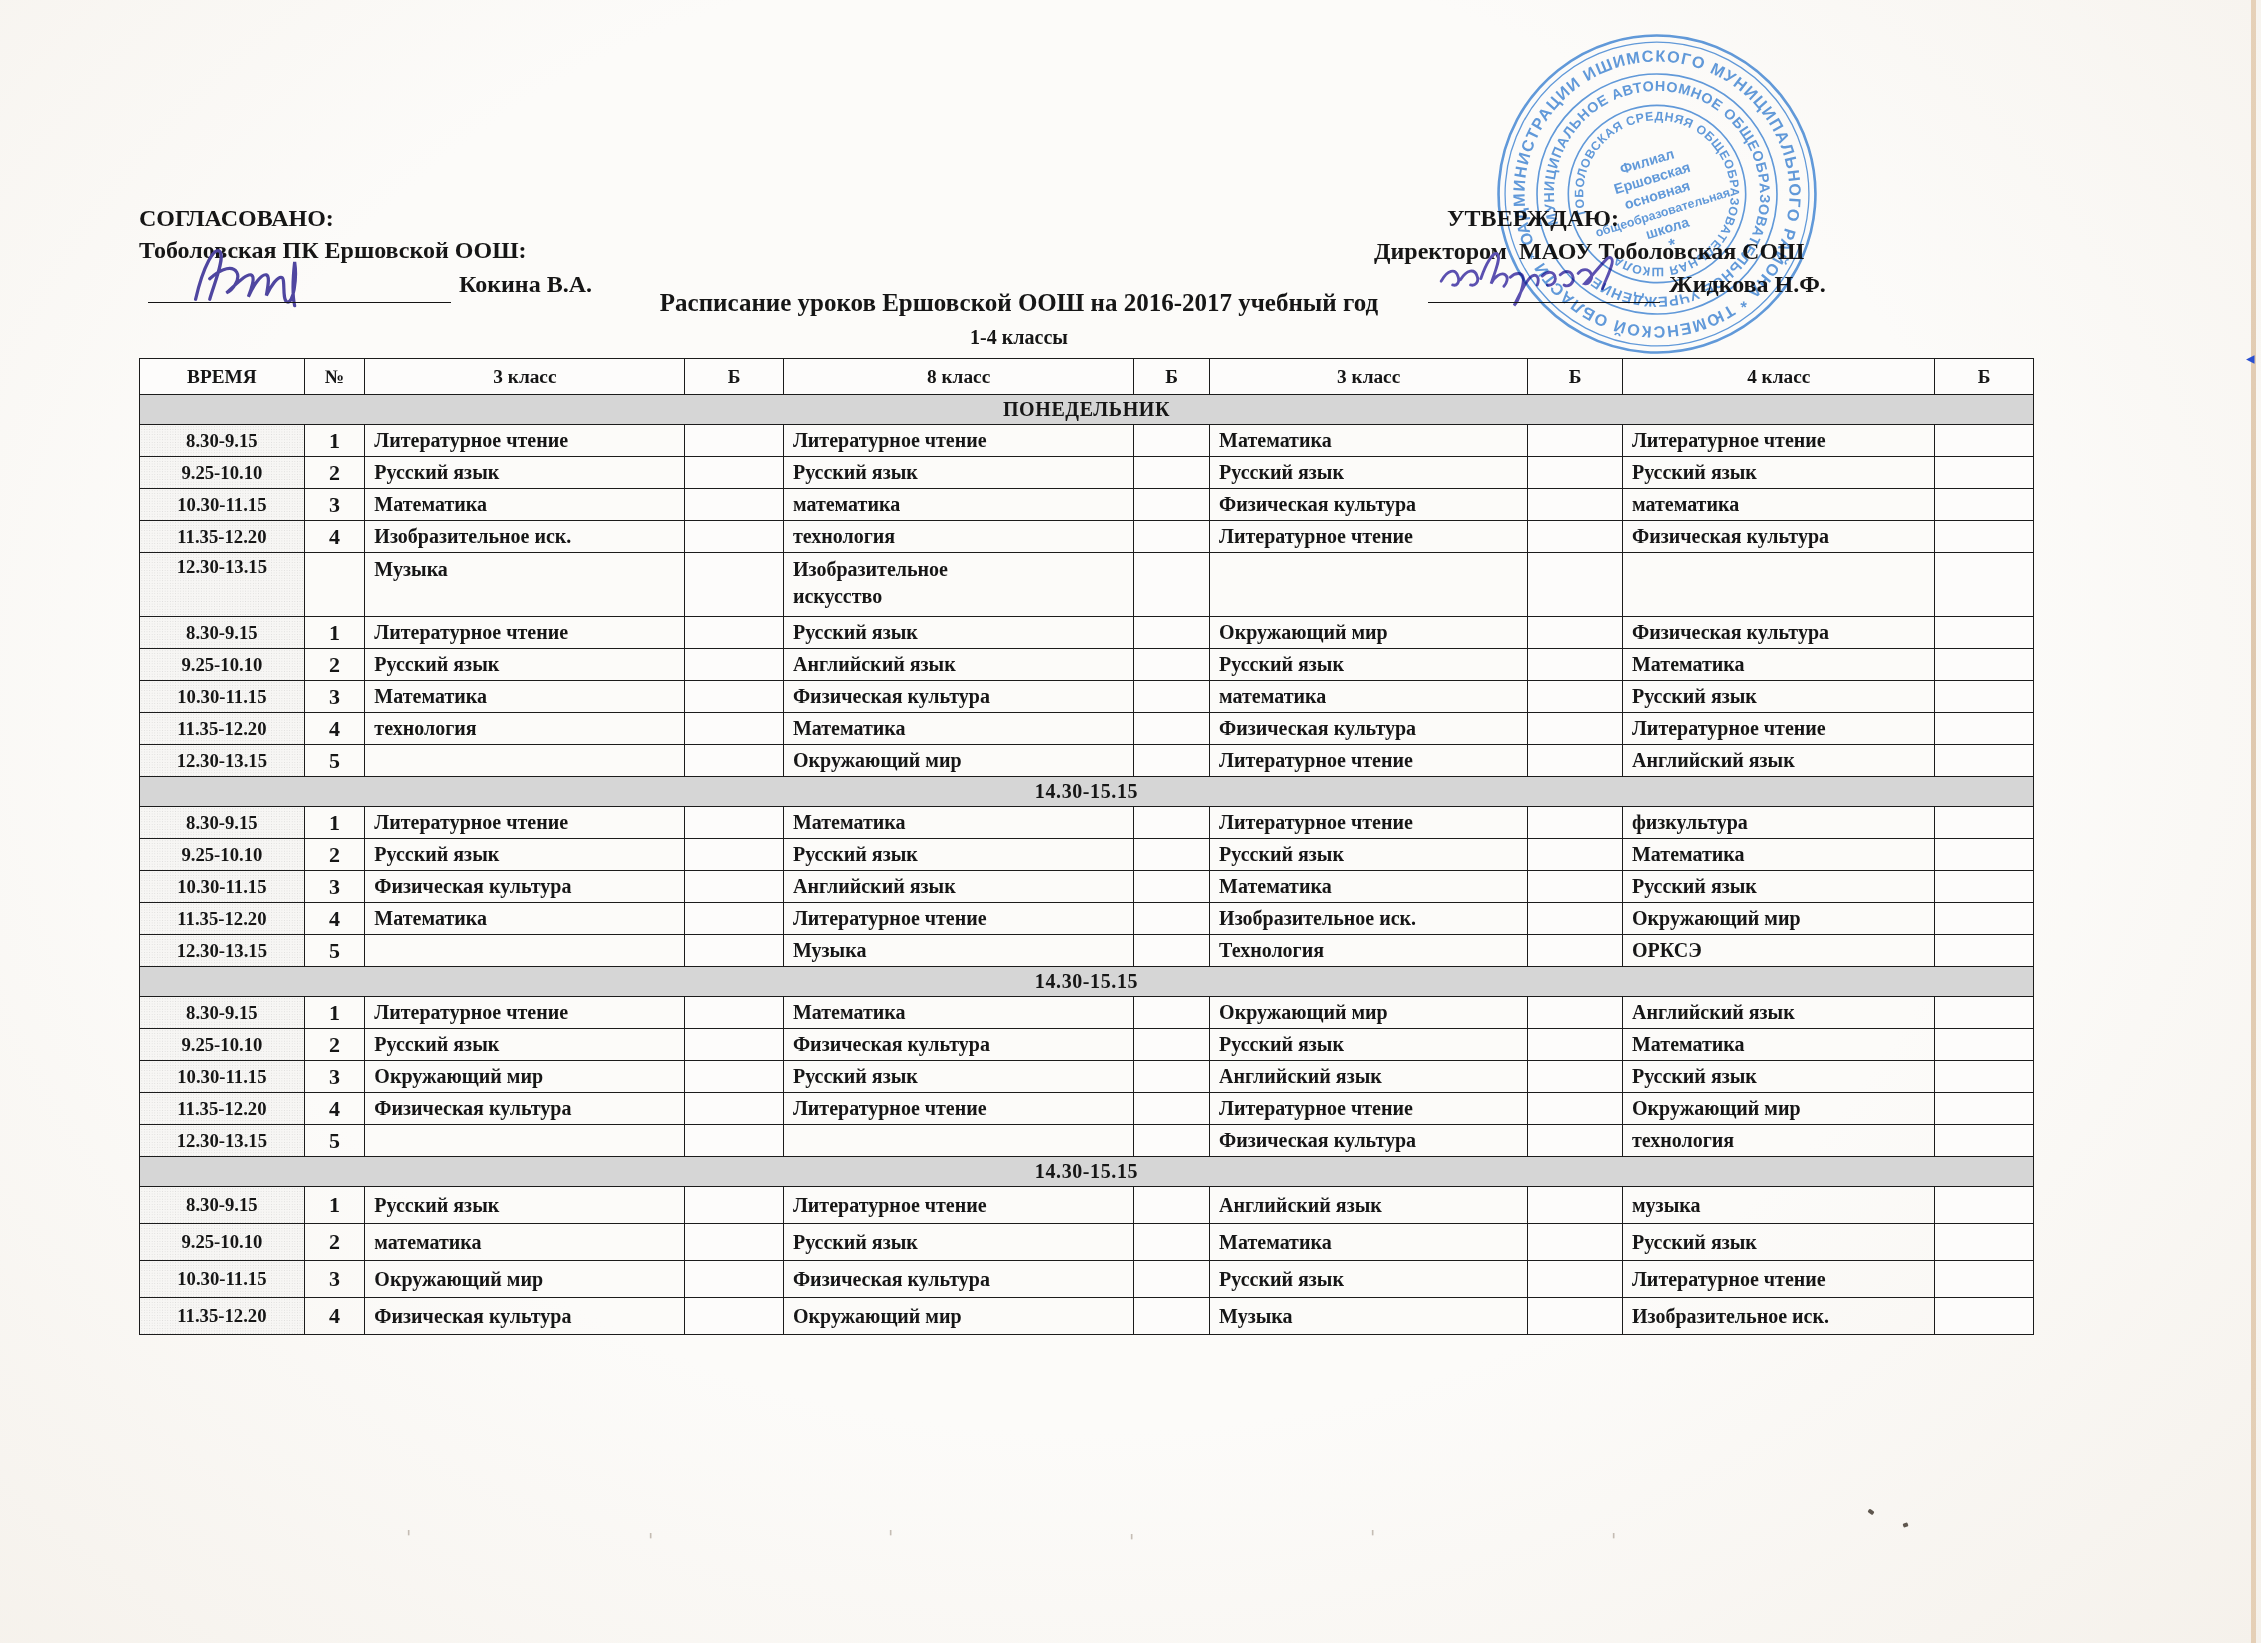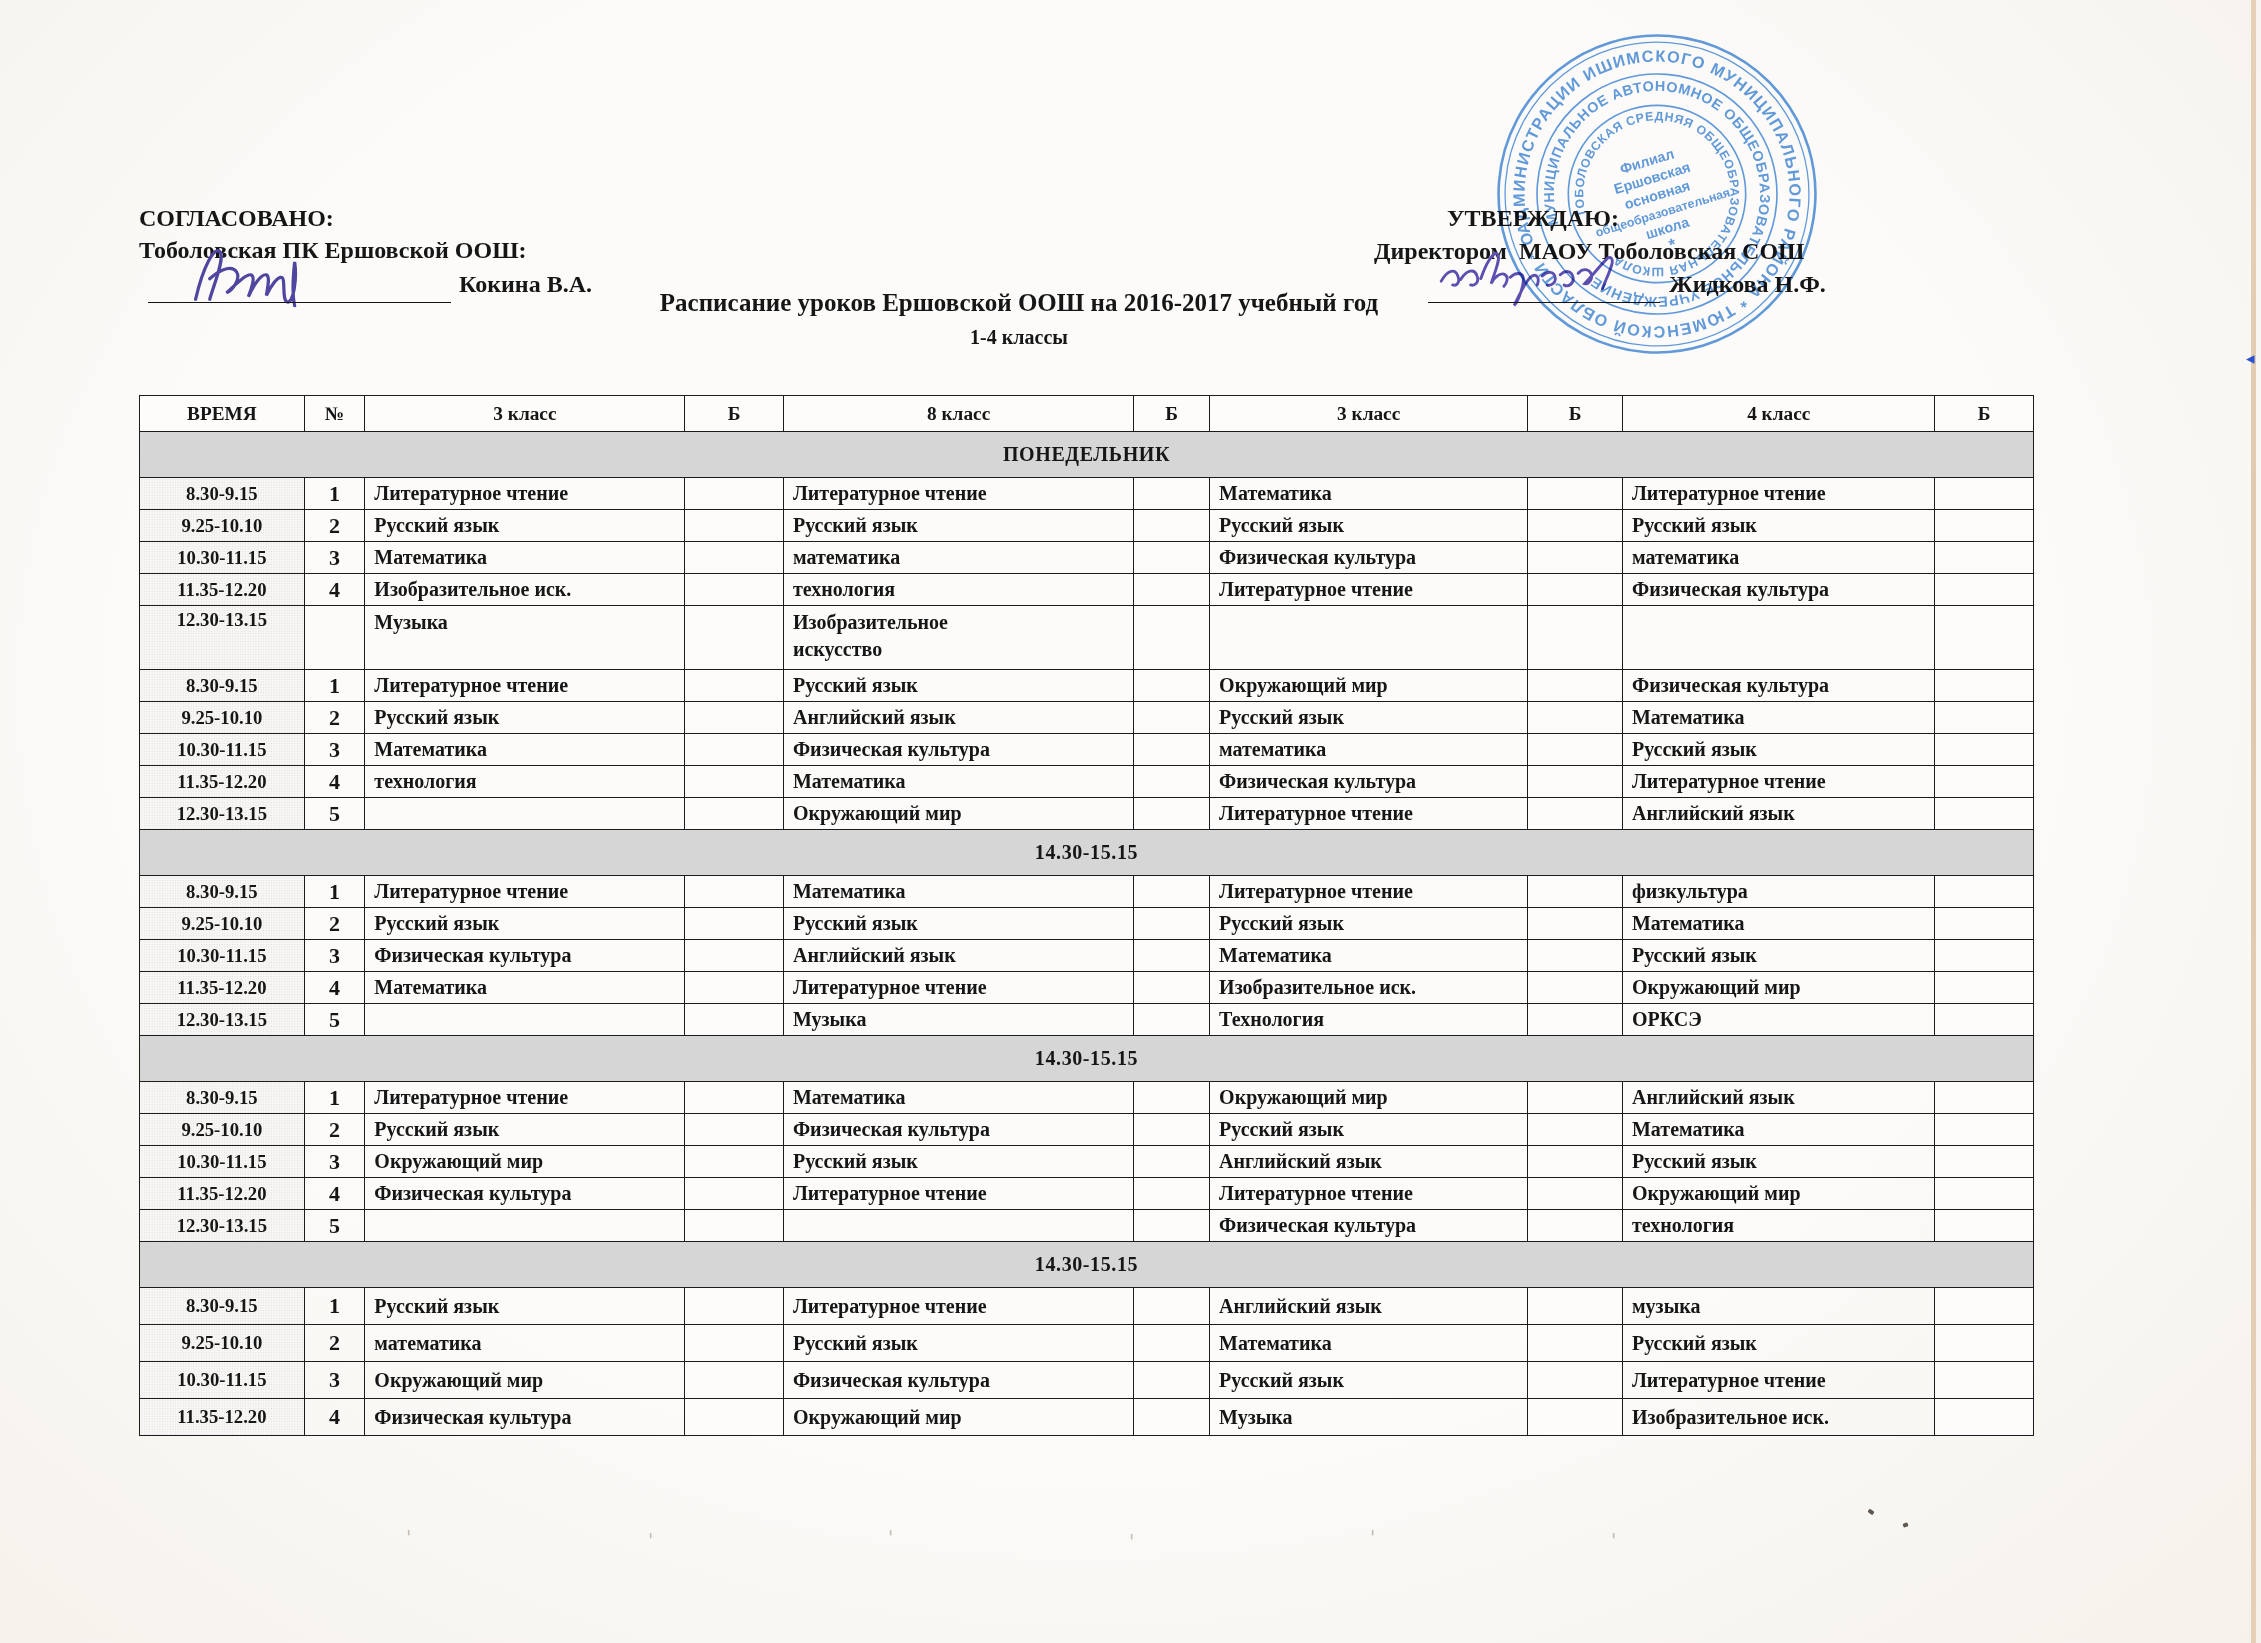--- a/index.html
+++ b/index.html
@@ -13,24 +13,24 @@
   
   .hdr-line{font-weight:bold;font-size:24px;white-space:pre;}
   .title1{left:139px;top:289px;width:1760px;text-align:center;font-weight:bold;font-size:25px;}
   .title2{left:139px;top:326px;width:1760px;text-align:center;font-weight:bold;font-size:20px;}
   .sig-line{border-top:1.9px solid #141414;height:0;}
   
   #schedule{left:139px;top:358px;width:1895px;}
   table{width:100%;border-collapse:collapse;table-layout:fixed;}
   th,td{border:1.3px solid #1c1c1c;border-top-width:1.9px;border-bottom-width:1.9px;
         font-weight:bold;overflow:hidden;}
-  table{border:1.9px solid #111;margin-top:37px;}
+  table{border:1.9px solid #111;}
   thead tr{height:36px;}
   th{font-size:19.3px;background:#fdfcfb;}
-  .banner-row{height:46px;}
+  .banner-row{height:30px;}
   td.banner{
     text-align:center;font-size:20px;letter-spacing:0.6px;
     background-color:#d6d6d6;
     background-image:radial-gradient(circle, rgba(110,110,110,.6) 22%, transparent 24%);
     background-size:3.2px 3.2px;
   }
   td.time{
     text-align:center;font-size:18.7px;
     background-color:#f7f6f4;
     background-image:radial-gradient(circle, rgba(150,150,150,.28) 20%, transparent 22%);

